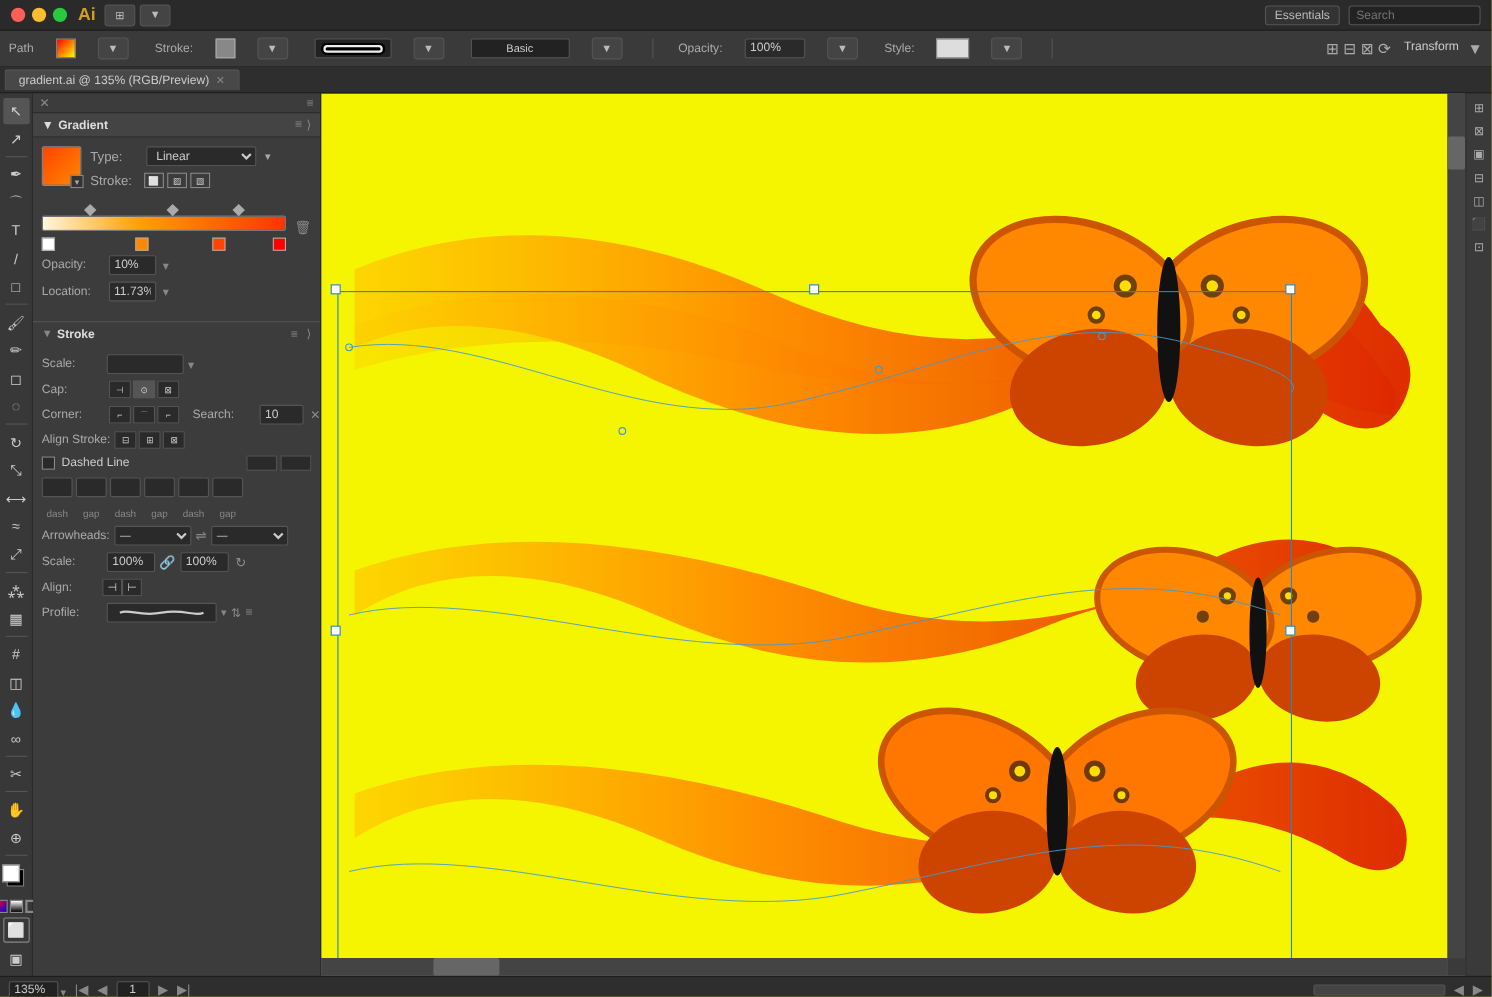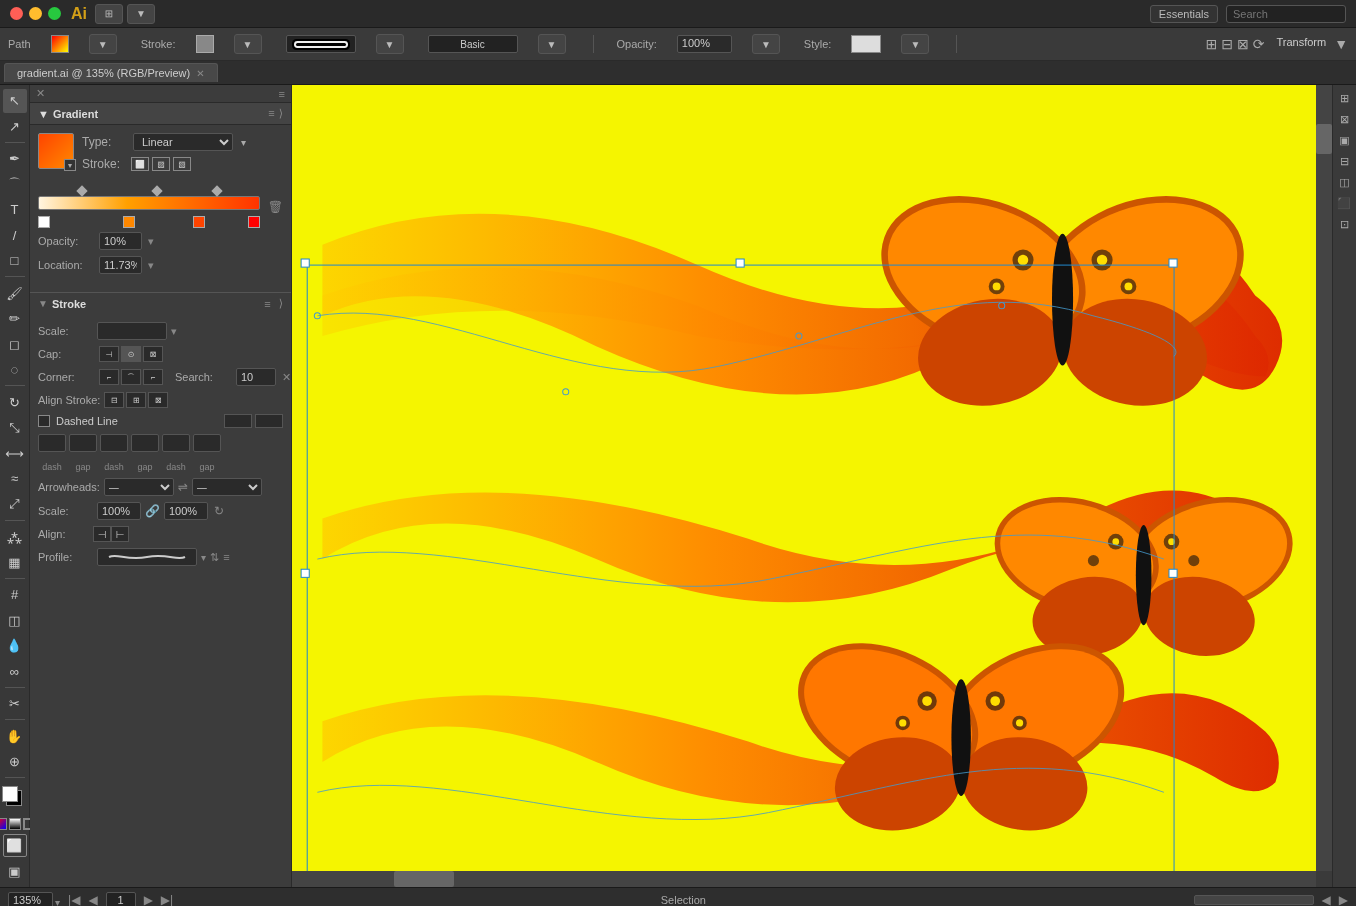--- a/index.html
+++ b/index.html
@@ -629,17 +629,16 @@
 <div id="statusbar">
   <div class="zoom-control">
     <input class="zoom-input" type="text" value="135%" style="">
     <span style="color:#888;cursor:pointer;font-size:10px;">▾</span>
   </div>
   <span class="nav-btn">|◀</span>
   <span class="nav-btn">◀</span>
   <input class="page-input" type="text" value="1" style="">
   <span class="nav-btn">▶</span>
   <span class="nav-btn">▶|</span>
-  <div class="status-center">Selection</div>
   <div style="width:120px;height:10px;background:#444;border:1px solid #555;border-radius:2px;margin-left:auto;"></div>
   <span class="nav-btn">◀</span>
   <span class="nav-btn">▶</span>
 </div>
 
 </body></html>

